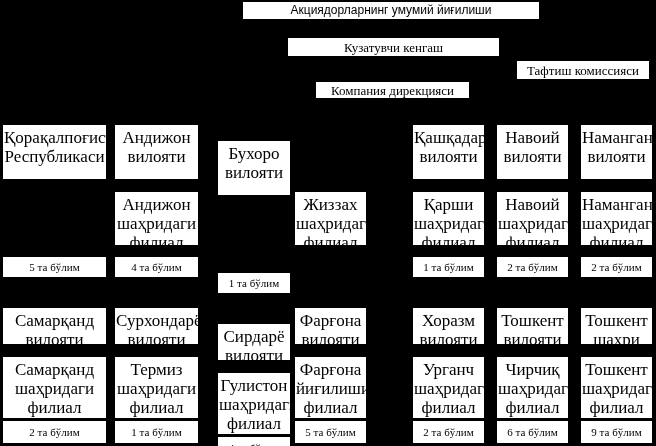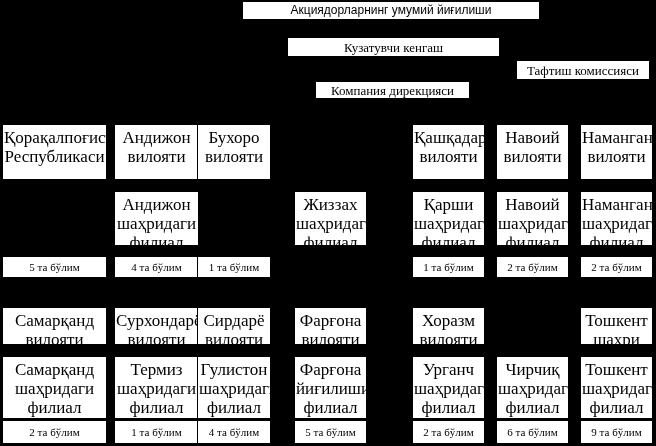--- a/index.html
+++ b/index.html
@@ -16,21 +16,21 @@
   .hdr-b{left:287px;top:37px;width:213px;height:20px;}
   .hdr-c{left:516px;top:60px;width:134px;height:20px;}
   .hdr-d{left:315px;top:81px;width:155px;height:18px;}
 
   .cell{font-size:17px;line-height:19px;padding:3px 1px 0 1px;}
   .dept{display:flex;align-items:center;justify-content:center;font-size:11px;padding:0 1px;}
 
   
   .c1{left:2px;width:105px;}
   .c2{left:114px;width:85px;}
-  .c3{left:197px;width:74px;}
+  .c3{left:217px;width:74px;margin-top:16px;}
   .c4{left:294px;width:73px;}
   .c5{left:412px;width:73px;}
   .c6{left:496px;width:73px;}
   .c7{left:580px;width:73px;}
 
   
   .g1-region{top:124px;height:56px;}
   .g1-branch{top:191px;height:55px;}
   .g1-dept{top:256px;height:22px;}
   
@@ -66,20 +66,21 @@
   <div class="box dept c3 g1-dept">1 та бўлим</div>
   <div class="box dept c5 g1-dept">1 та бўлим</div>
   <div class="box dept c6 g1-dept">2 та бўлим</div>
   <div class="box dept c7 g1-dept">2 та бўлим</div>
 
   <div class="box cell c1 g2-region">Самарқанд вилояти</div>
   <div class="box cell c2 g2-region">Сурхондарё вилояти</div>
   <div class="box cell c3 g2-region">Сирдарё вилояти</div>
   <div class="box cell c4 g2-region">Фарғона вилояти</div>
   <div class="box cell c5 g2-region">Хоразм вилояти</div>
+  <div class="box cell c6 g2-region">Тошкент вилояти</div>
   <div class="box cell c7 g2-region">Тошкент шаҳри</div>
 
   <div class="box cell c1 g2-branch">Самарқанд шаҳридаги филиал</div>
   <div class="box cell c2 g2-branch">Термиз шаҳридаги филиал</div>
   <div class="box cell c3 g2-branch">Гулистон шаҳридаги филиал</div>
   <div class="box cell c4 g2-branch">Фарғона йиғилиши филиал</div>
   <div class="box cell c5 g2-branch">Урганч шаҳридаги филиал</div>
   <div class="box cell c6 g2-branch">Чирчиқ шаҳридаги филиал</div>
   <div class="box cell c7 g2-branch">Тошкент шаҳридаги филиал</div>
 

